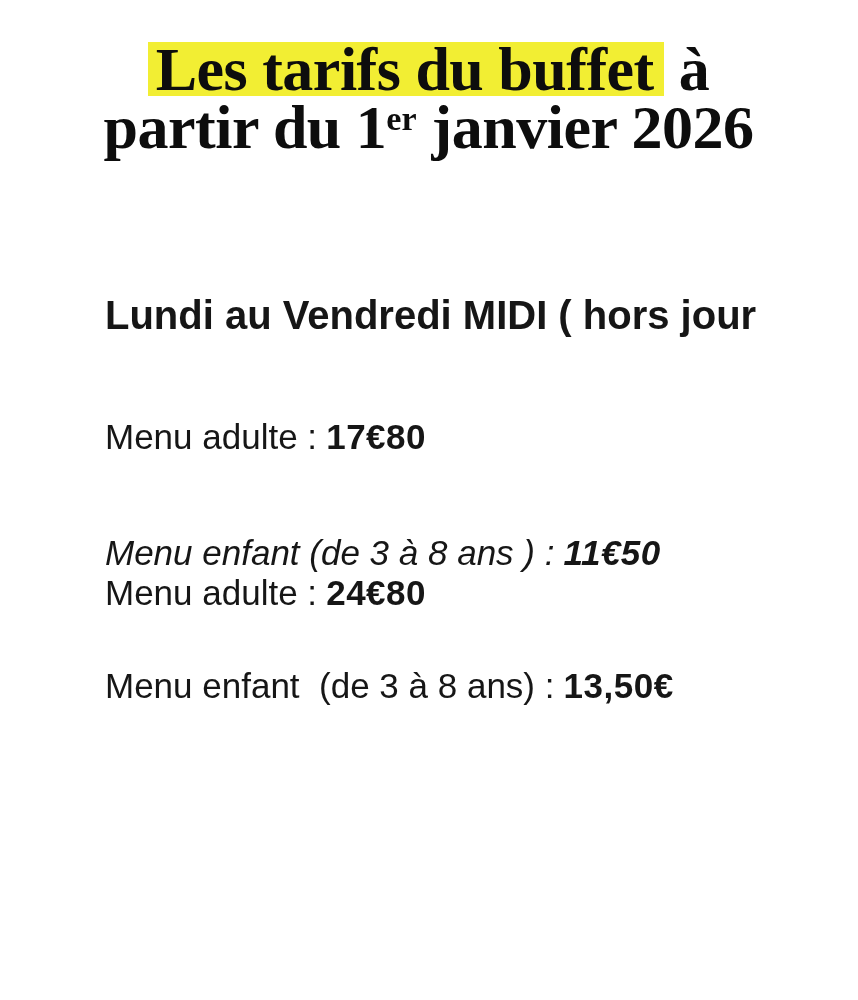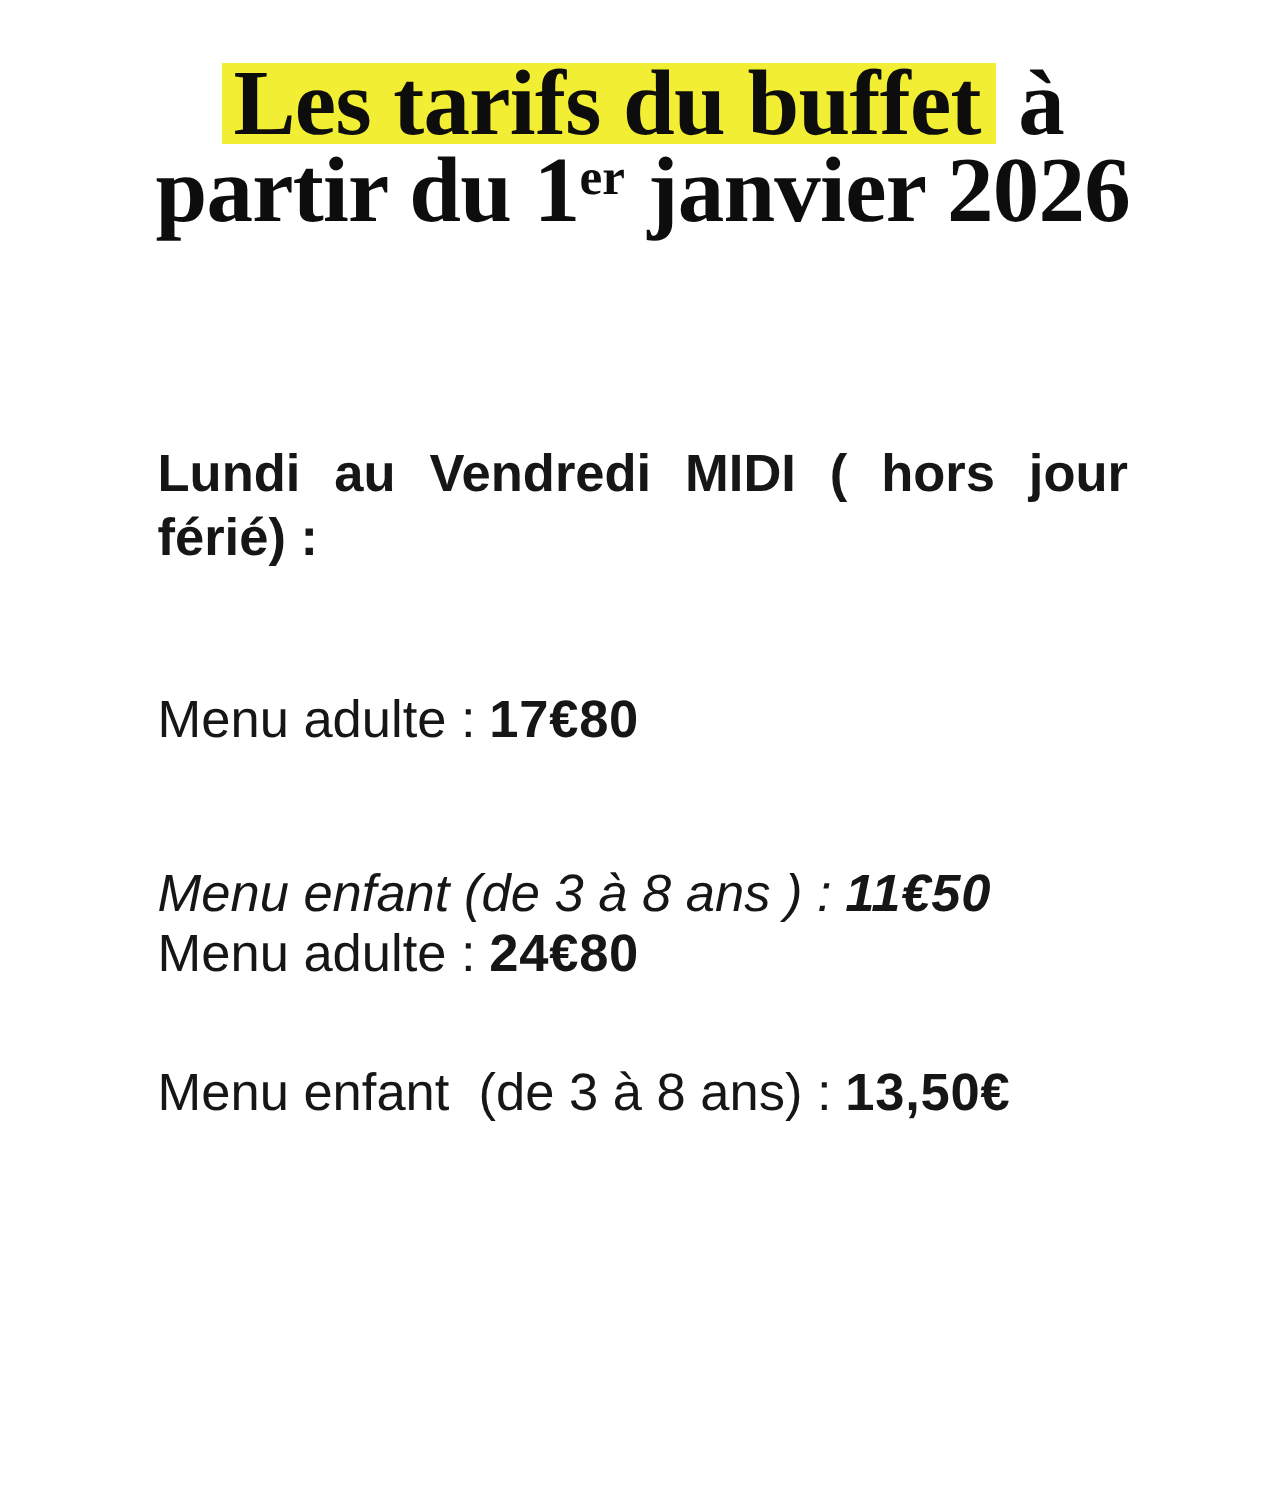--- a/index.html
+++ b/index.html
@@ -41,21 +41,21 @@
   }
   .sup {
     font-size: 0.55em;
     position: relative;
     top: -0.52em;
     letter-spacing: 0;
   }
   
   .section-heading {
     font-weight: bold;
-    font-size: 35px;
+    font-size: 40px;
     line-height: 43px;
     color: #161616;
   }
   .section-heading .jline {
     text-align: justify;
     text-align-last: justify;
     white-space: nowrap;
   }
   .heading-1 { margin-top: 128px; }
   .heading-2 { margin-top: 128px; }
@@ -82,21 +82,20 @@
 <div class="page">
 
   <h1 class="title">
     <span class="title-line"><span class="hl">Les tarifs du buffet</span><span> à</span></span><br>
     <span class="title-line"><span>partir du 1</span><span class="sup">er</span><span> janvier 2026</span></span>
   </h1>
 
   <div class="section">
     <div class="section-heading heading-1">
       <div class="jline">Lundi au Vendredi MIDI ( hors jour</div>
-      <div class="lline">férié) :</div>
     </div>
 
     <div class="price-row row-1a">
       <span class="label">Menu adulte :</span><span class="price">17€80</span>
     </div>
 
     <div class="price-row row-1b">
       <span class="label">Menu enfant (de 3 à 8 ans ) :</span><span class="price">11€50</span>
     </div>
   </div>

